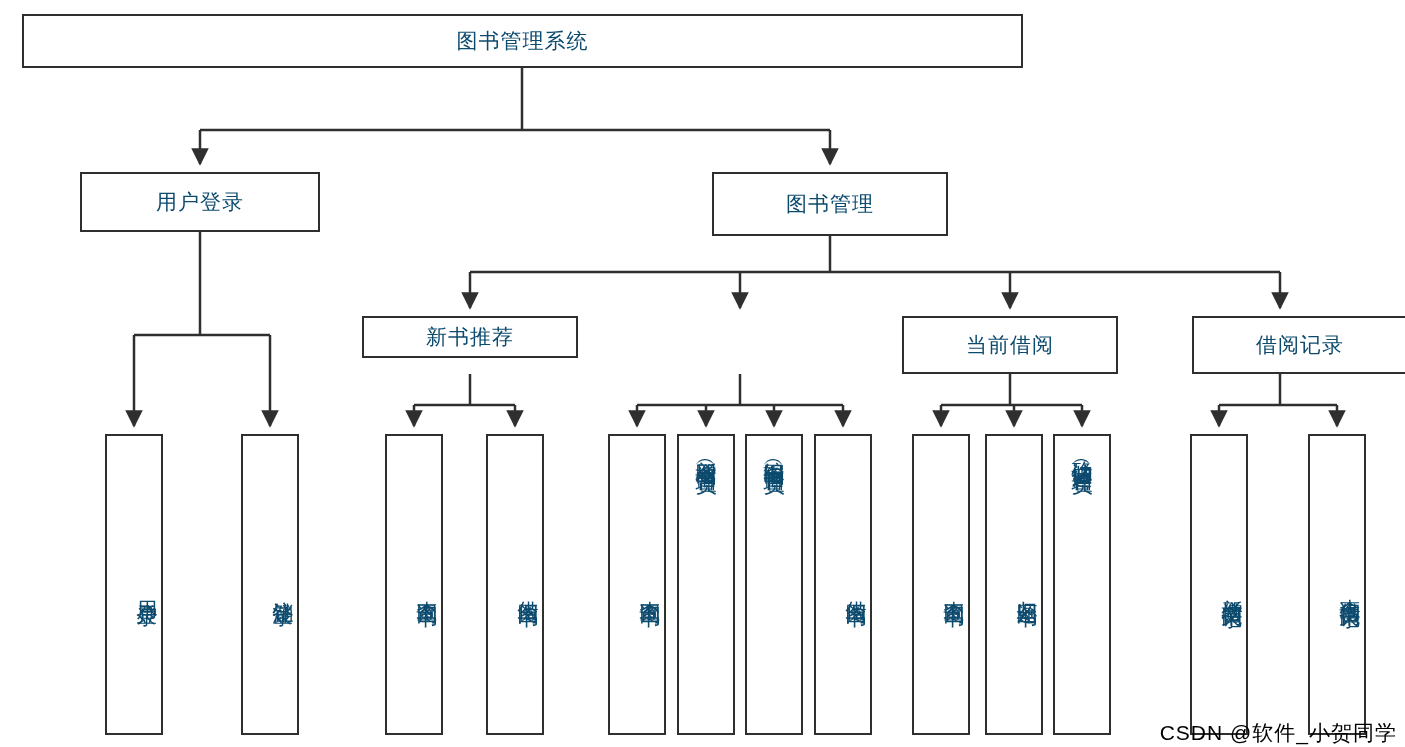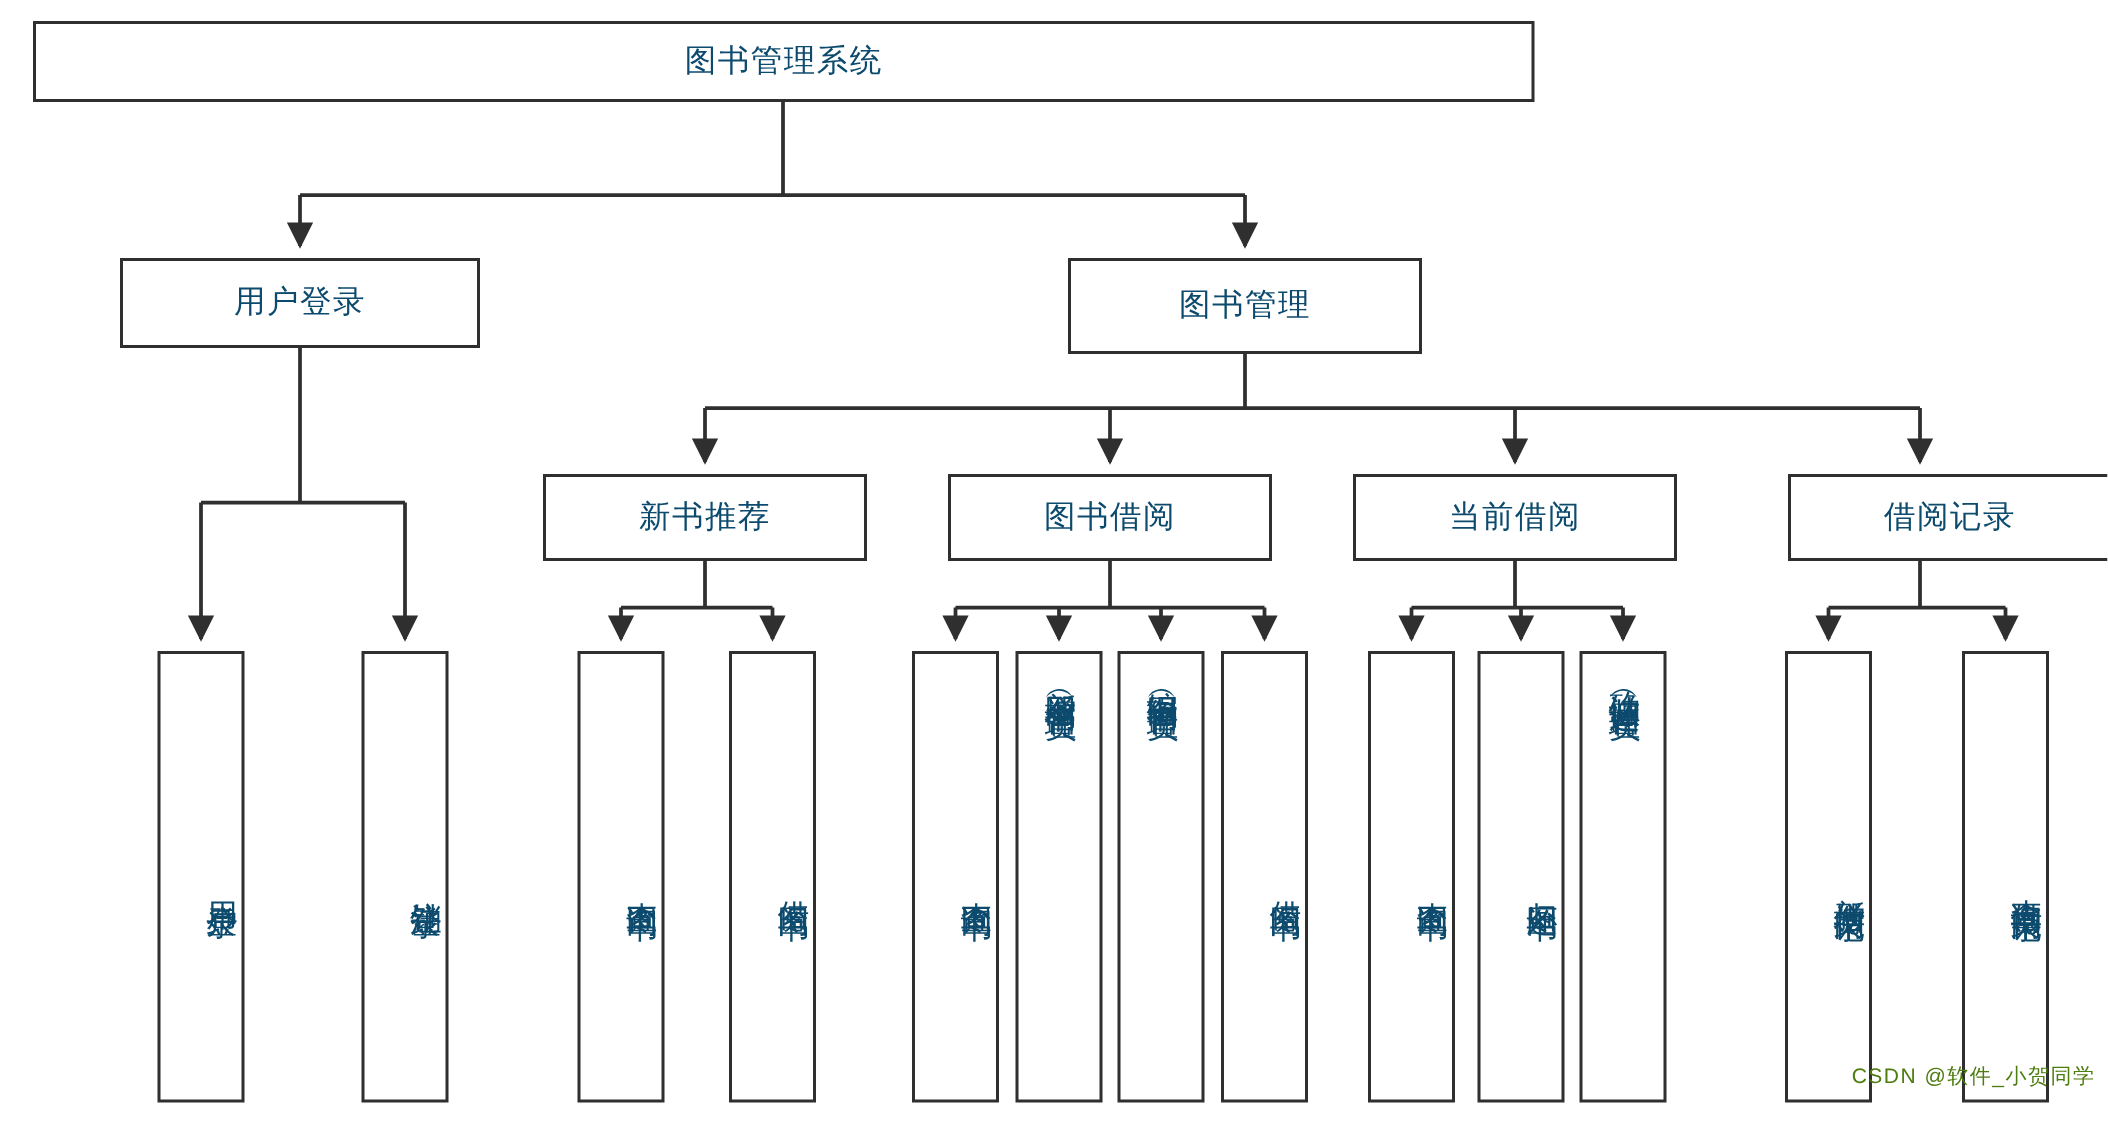--- a/index.html
+++ b/index.html
@@ -56,23 +56,23 @@
     align-items: center;
     padding-top: 8px;
   }
   .node-label {
     display: block;
     white-space: nowrap;
   }
   #watermark {
     position: absolute;
     right: 8px;
-    bottom: 20px;
-    font-size: 14px;
-    color: #4d7c0f;
+    bottom: 0;
+    font-size: 21px;
+    color: #000000;
     letter-spacing: 1px;
     z-index: 5;
     white-space: nowrap;
     font-family: "Liberation Sans", "DejaVu Sans", sans-serif;
   }
 </style>
 </head>
 <body>
 
 <div id="canvas">
@@ -144,27 +144,24 @@
   </div>
 
   <div class="node horiz" style="left:80px; top:172px; width:240px; height:60px;">
     <span class="node-label">用户登录</span>
   </div>
 
   <div class="node horiz" style="left:712px; top:172px; width:236px; height:64px;">
     <span class="node-label">图书管理</span>
   </div>
 
-  <div class="node horiz" style="left:362px; top:316px; width:216px; height:58px;">
+  <div class="node horiz" style="left:362px; top:316px; width:216px; height:42px;">
     <span class="node-label">新书推荐</span>
   </div>
 
-  <div class="node horiz" style="left:632px; top:316px; width:216px; height:58px;">
-    <span class="node-label">图书借阅</span>
-  </div>
 
   <div class="node horiz" style="left:902px; top:316px; width:216px; height:58px;">
     <span class="node-label">当前借阅</span>
   </div>
 
   <div class="node horiz" style="left:1172px; top:316px; width:216px; height:58px;margin-left:20px;">
     <span class="node-label">借阅记录</span>
   </div>
 
   <div class="node vert" style="left:105px; top:434px; width:58px; height:301px;">

